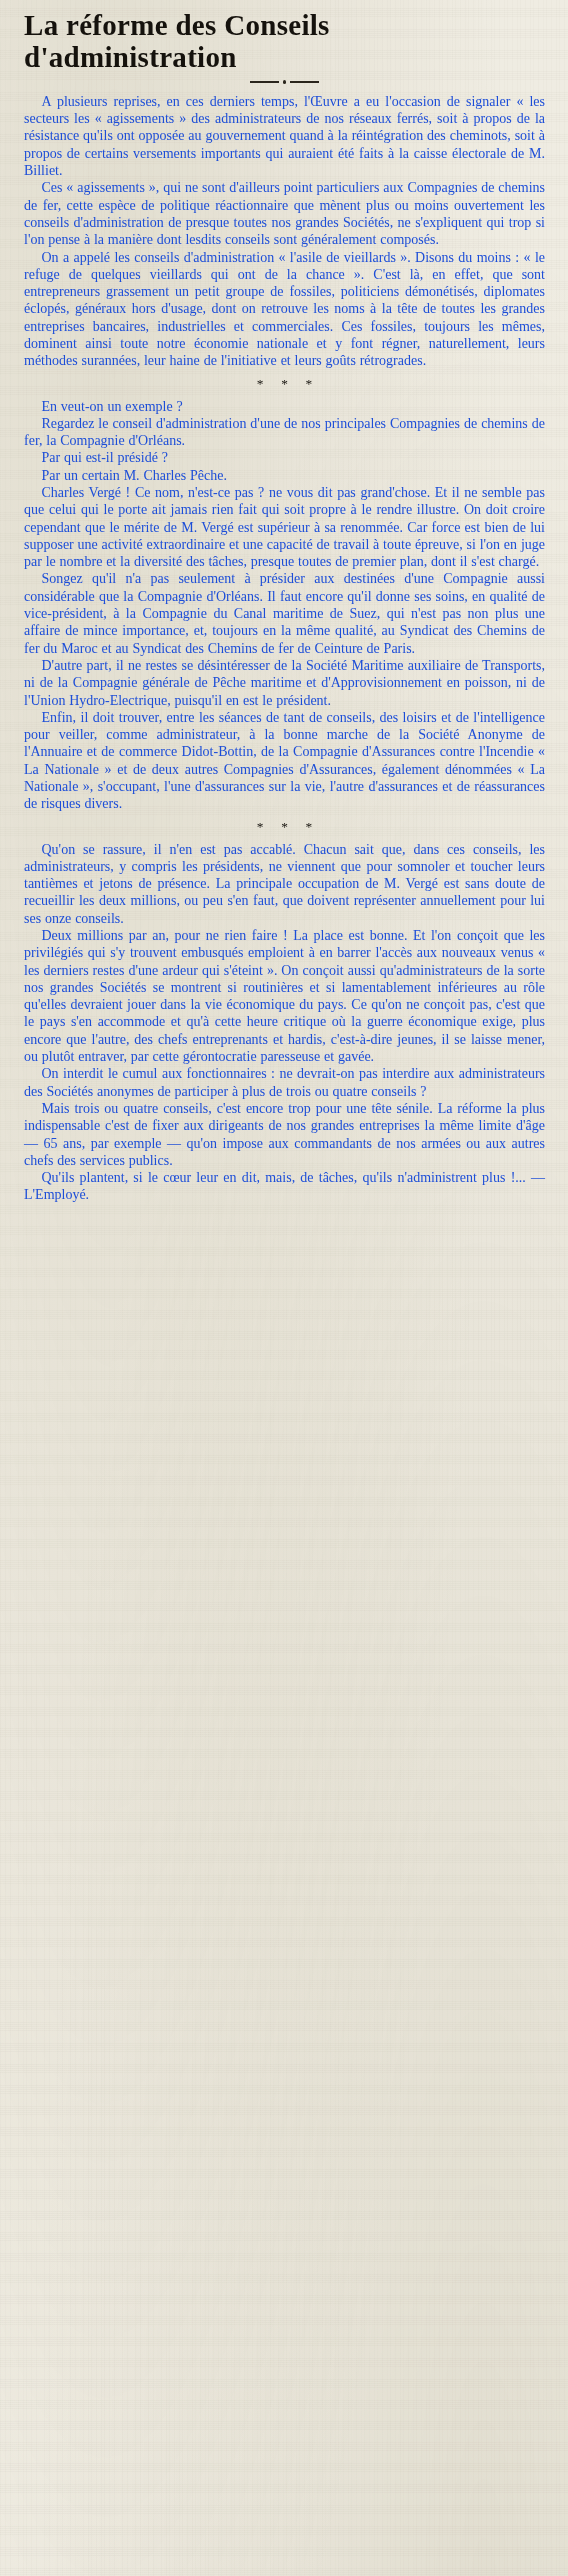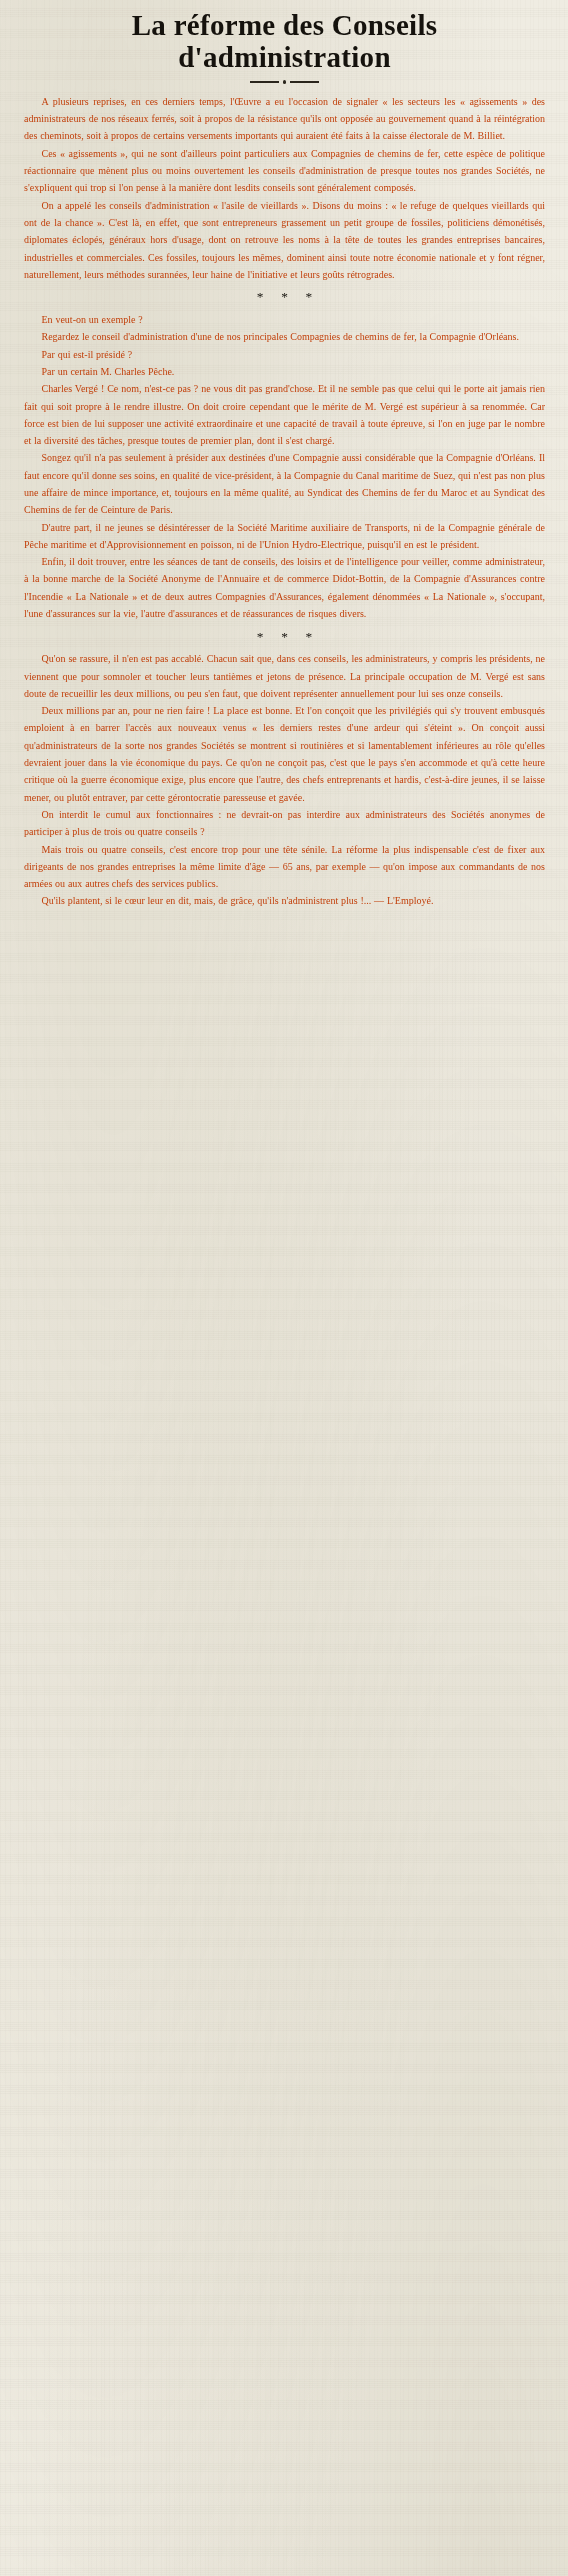--- a/index.html
+++ b/index.html
@@ -33,21 +33,21 @@
     mix-blend-mode: multiply;
   }
   .content {
     position: relative;
     z-index: 2;
   }
 
   h1.headline {
     font-family: "Liberation Serif", serif;
     font-weight: bold;
-    text-align: center;
+    text-align: left;
     margin: 0;
     color: #15120d;
     letter-spacing: 0.3px;
   }
   .headline .l1 {
     display: block;
     font-size: 29px;
     line-height: 32px;
   }
   .headline .l2 {
@@ -82,23 +82,23 @@
     margin: 0 3.6px;
     vertical-align: middle;
     position: relative;
     top: -1px;
   }
 
   p.body {
     margin: 0;
     text-indent: 17.5px;
     text-align: justify;
-    font-size: 10px;
+    font-size: 14px;
     line-height: 17.3px;
-    color: #c2410c;
+    color: #1d4ed8;
     word-spacing: 0.3px;
     font-family: "Liberation Serif", serif;
   }
   .stars {
     text-align: center;
     font-size: 13.4px;
     letter-spacing: 7.2px;
     color: #17140f;
     margin: 6.2px 0 6.2px 7.2px;
     line-height: 15.5px;
@@ -127,26 +127,26 @@
     <p class="body">On a appelé les conseils d'administration « l'asile de vieillards ». Disons du moins : « le refuge de quelques vieillards qui ont de la chance ». C'est là, en effet, que sont entrepreneurs grassement un petit groupe de fossiles, politiciens démonétisés, diplomates éclopés, généraux hors d'usage, dont on retrouve les noms à la tête de toutes les grandes entreprises bancaires, industrielles et commerciales. Ces fossiles, toujours les mêmes, dominent ainsi toute notre économie nationale et y font régner, naturellement, leurs méthodes surannées, leur haine de l'initiative et leurs goûts rétrogrades.</p>
 
     <div class="stars">* * *</div>
 
     <p class="body">En veut-on un exemple ?</p>
     <p class="body">Regardez le conseil d'administration d'une de nos principales Compagnies de chemins de fer, la Compagnie d'Orléans.</p>
     <p class="body">Par qui est-il présidé ?</p>
     <p class="body">Par un certain M. Charles Pêche.</p>
     <p class="body">Charles Vergé ! Ce nom, n'est-ce pas ? ne vous dit pas grand'chose. Et il ne semble pas que celui qui le porte ait jamais rien fait qui soit propre à le rendre illustre. On doit croire cependant que le mérite de M. Vergé est supérieur à sa renommée. Car force est bien de lui supposer une activité extraordinaire et une capacité de travail à toute épreuve, si l'on en juge par le nombre et la diversité des tâches, presque toutes de premier plan, dont il s'est chargé.</p>
     <p class="body">Songez qu'il n'a pas seulement à présider aux destinées d'une Compagnie aussi considérable que la Compagnie d'Orléans. Il faut encore qu'il donne ses soins, en qualité de vice-président, à la Compagnie du Canal maritime de Suez, qui n'est pas non plus une affaire de mince importance, et, toujours en la même qualité, au Syndicat des Chemins de fer du Maroc et au Syndicat des Chemins de fer de Ceinture de Paris.</p>
-    <p class="body">D'autre part, il ne jeunes se désintéresser de la Société Maritime auxiliaire de Transports, ni de la Compagnie générale de Pêche maritime et d'Approvisionnement en poisson, ni de l'Union Hydro-Electrique, puisqu'il en est le président.</p>
+    <p class="body">D'autre part, il ne restes se désintéresser de la Société Maritime auxiliaire de Transports, ni de la Compagnie générale de Pêche maritime et d'Approvisionnement en poisson, ni de l'Union Hydro-Electrique, puisqu'il en est le président.</p>
     <p class="body">Enfin, il doit trouver, entre les séances de tant de conseils, des loisirs et de l'intelligence pour veiller, comme administrateur, à la bonne marche de la Société Anonyme de l'Annuaire et de commerce Didot-Bottin, de la Compagnie d'Assurances contre l'Incendie « La Nationale » et de deux autres Compagnies d'Assurances, également dénommées « La Nationale », s'occupant, l'une d'assurances sur la vie, l'autre d'assurances et de réassurances de risques divers.</p>
 
     <div class="stars">* * *</div>
 
     <p class="body">Qu'on se rassure, il n'en est pas accablé. Chacun sait que, dans ces conseils, les administrateurs, y compris les présidents, ne viennent que pour somnoler et toucher leurs tantièmes et jetons de présence. La principale occupation de M. Vergé est sans doute de recueillir les deux millions, ou peu s'en faut, que doivent représenter annuellement pour lui ses onze conseils.</p>
     <p class="body">Deux millions par an, pour ne rien faire ! La place est bonne. Et l'on conçoit que les privilégiés qui s'y trouvent embusqués emploient à en barrer l'accès aux nouveaux venus « les derniers restes d'une ardeur qui s'éteint ». On conçoit aussi qu'administrateurs de la sorte nos grandes Sociétés se montrent si routinières et si lamentablement inférieures au rôle qu'elles devraient jouer dans la vie économique du pays. Ce qu'on ne conçoit pas, c'est que le pays s'en accommode et qu'à cette heure critique où la guerre économique exige, plus encore que l'autre, des chefs entreprenants et hardis, c'est-à-dire jeunes, il se laisse mener, ou plutôt entraver, par cette gérontocratie paresseuse et gavée.</p>
     <p class="body">On interdit le cumul aux fonctionnaires : ne devrait-on pas interdire aux administrateurs des Sociétés anonymes de participer à plus de trois ou quatre conseils ?</p>
     <p class="body">Mais trois ou quatre conseils, c'est encore trop pour une tête sénile. La réforme la plus indispensable c'est de fixer aux dirigeants de nos grandes entreprises la même limite d'âge — 65 ans, par exemple — qu'on impose aux commandants de nos armées ou aux autres chefs des services publics.</p>
-    <p class="body sig">Qu'ils plantent, si le cœur leur en dit, mais, de grâce, qu'ils n'administrent plus !... — L'Employé.</p>
+    <p class="body sig">Qu'ils plantent, si le cœur leur en dit, mais, de tâches, qu'ils n'administrent plus !... — L'Employé.</p>
 
   </div>
 </div>
 
 
 </body></html>

